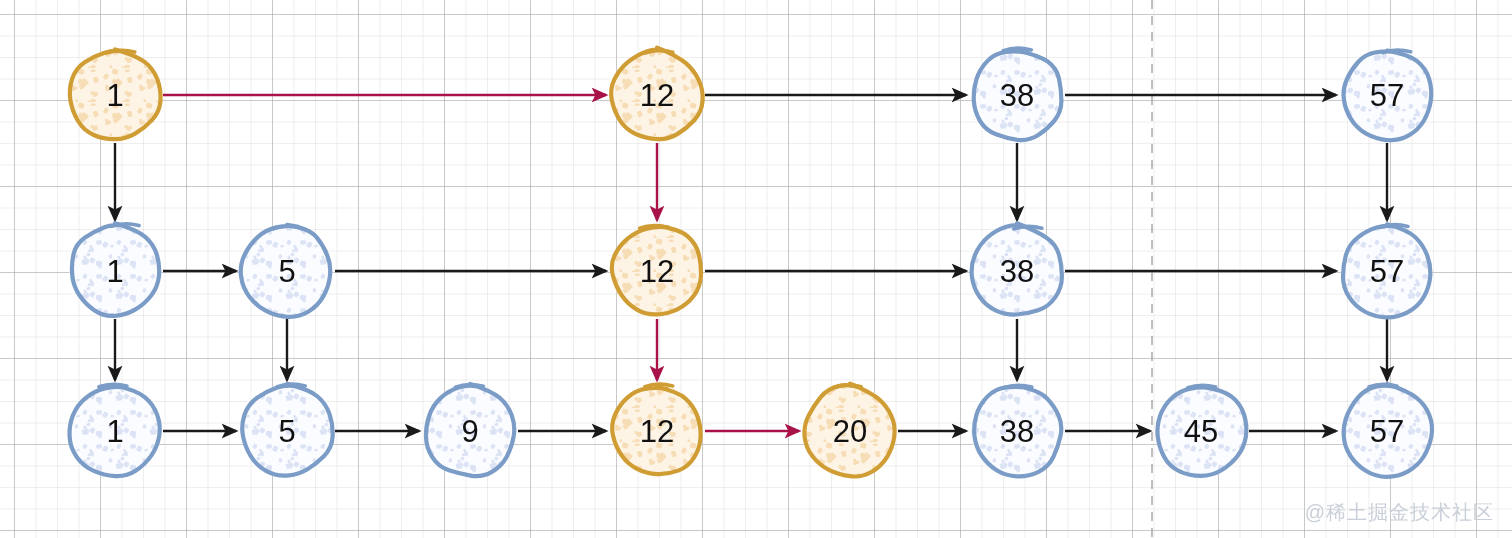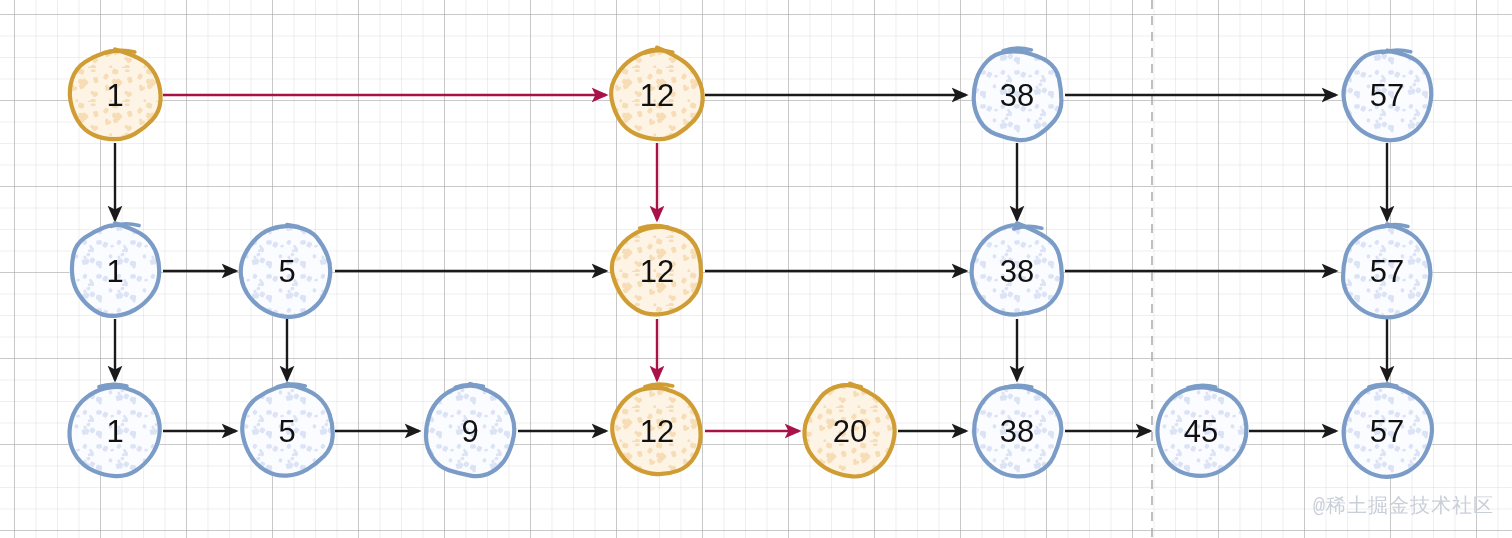--- a/index.html
+++ b/index.html
@@ -12,22 +12,22 @@
       linear-gradient(to right, rgba(170,170,170,.55) 1px, transparent 1px),
       linear-gradient(to bottom, rgba(170,170,170,.55) 1px, transparent 1px),
       linear-gradient(to right, rgba(200,200,200,.30) 1px, transparent 1px),
       linear-gradient(to bottom, rgba(200,200,200,.30) 1px, transparent 1px);
     background-size:86px 86px, 86px 86px, 21.5px 21.5px, 21.5px 21.5px;
     background-position:14px 14px, 14px 14px, 14px 14px, 14px 14px;
     font-family:"Liberation Sans", sans-serif;
   }
   #canvas{position:absolute;inset:0;}
   .wm{
-    position:absolute;right:18px;bottom:19px;
-    font-family:Liberation Mono, monospace;
+    position:absolute;right:18px;bottom:12px;
+    font-family:Liberation Sans, sans-serif;
     font-size:20px;color:#c9cfd8;letter-spacing:1px;
     user-select:none;white-space:nowrap;
   }
 </style>
 </head>
 <body>
 
 <div id="stage">
   <svg id="canvas" viewBox="0 0 1512 538" width="1512" height="538">
       <defs>

